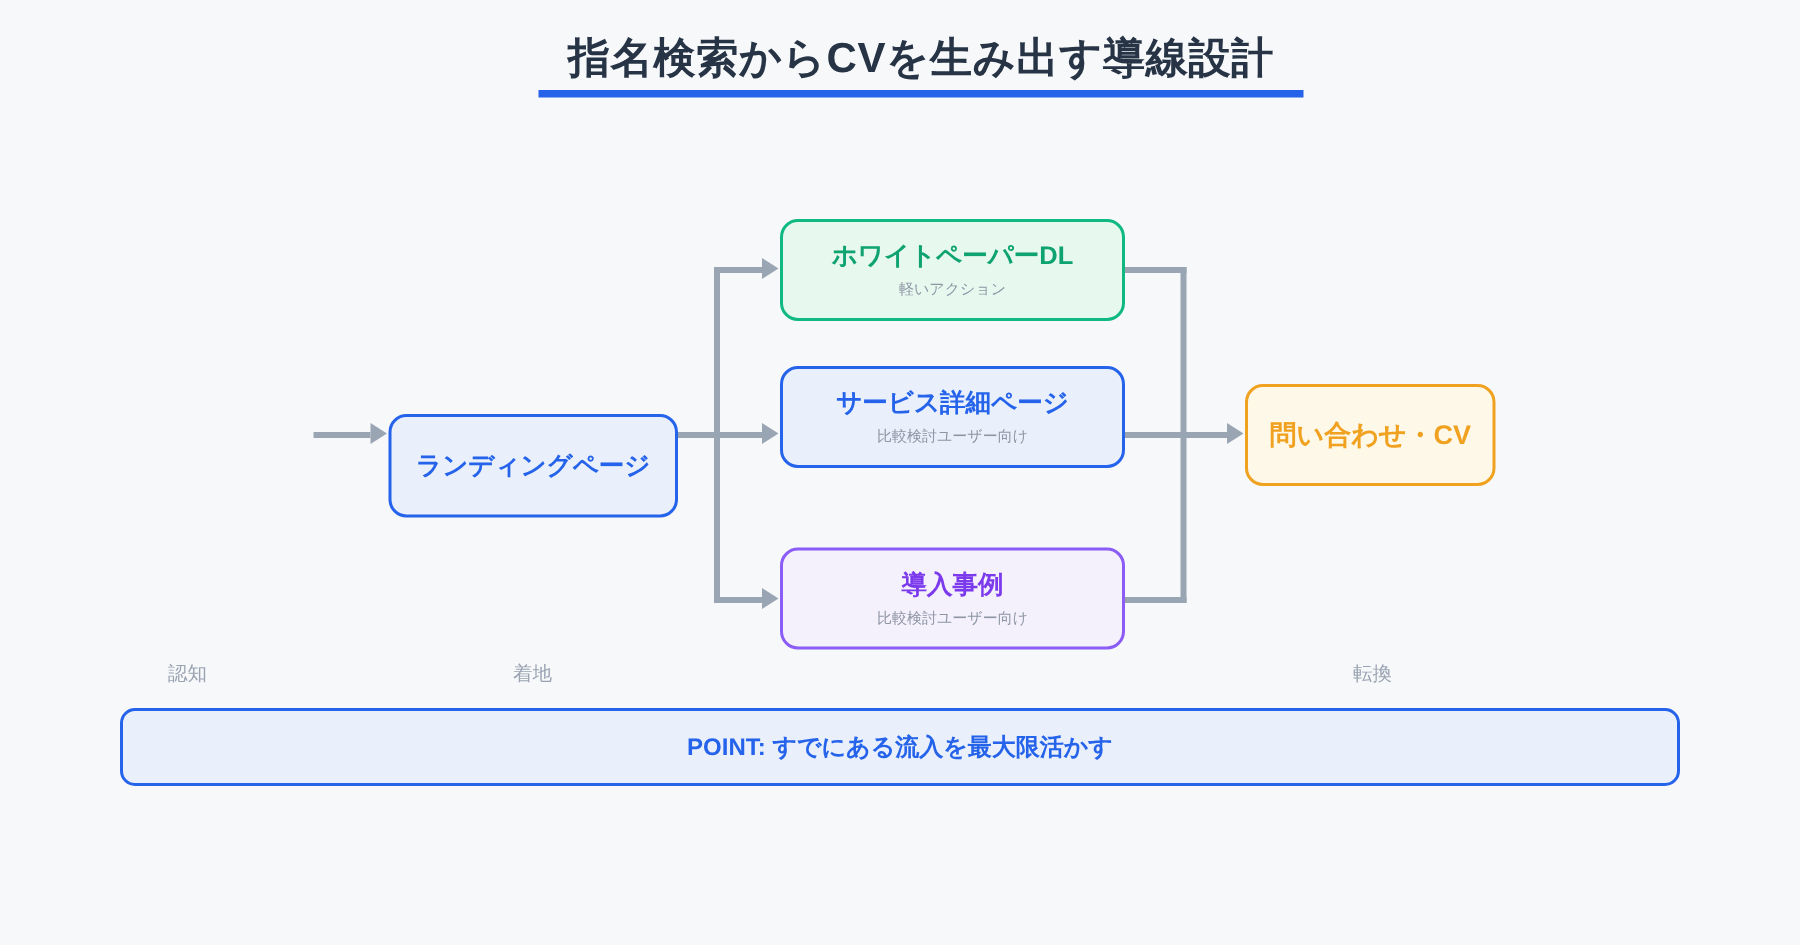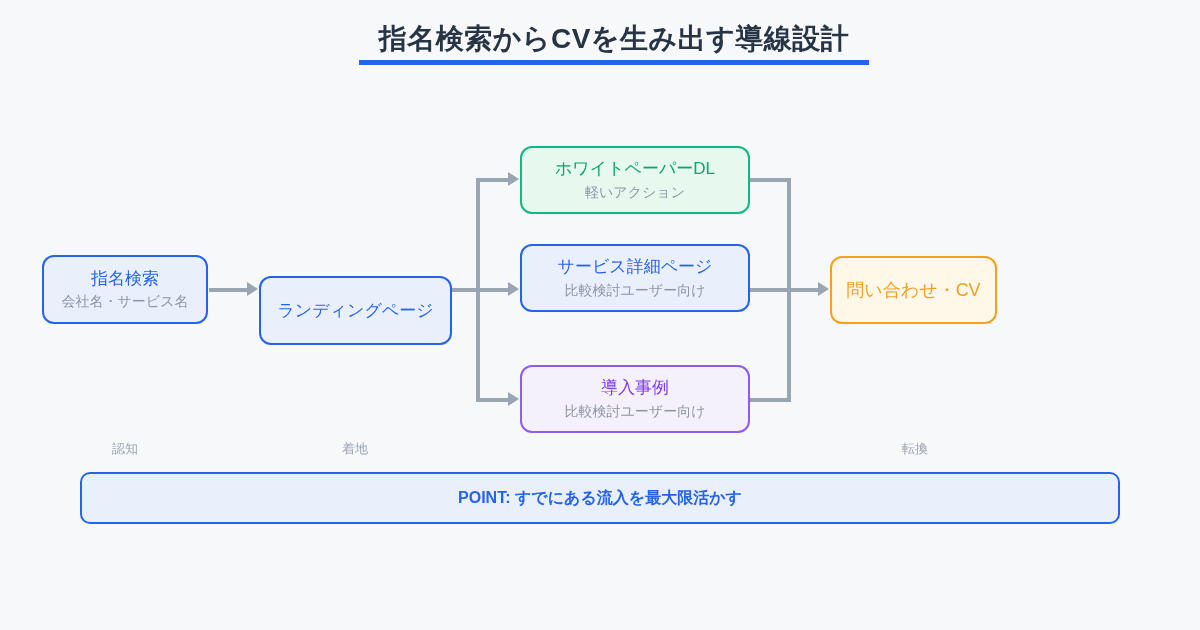--- a/index.html
+++ b/index.html
@@ -41,22 +41,22 @@
   .node {
     position: absolute;
     box-sizing: border-box;
     border-radius: 12px;
     display: flex;
     flex-direction: column;
     align-items: center;
     justify-content: center;
     text-align: center;
   }
-  .node-title { font-size: 17px; font-weight: 400; line-height: 1.25; }
-  .node-sub   { font-size: 14px; margin-top: 4px; color: var(--c-muted, #8d95a4); }
+  .node-title { font-size: 17px; font-weight: 700; line-height: 1.25; }
+  .node-sub   { font-size: 10px; margin-top: 4px; color: var(--c-muted, #8d95a4); }
 
   .node.blue   { border: 2.5px solid var(--c-blue, #2563eb);   background: var(--c-blue-bg, #e9f0fb); }
   .node.blue .node-title   { color: var(--c-blue, #2563eb); }
   .node.green  { border: 2.5px solid var(--c-green, #10b981);  background: var(--c-green-bg, #e7f8ef); }
   .node.green .node-title  { color: var(--c-green-text, #0ea371); }
   .node.purple { border: 2.5px solid var(--c-purple, #8b5cf6); background: var(--c-purple-bg, #f4f0fc); }
   .node.purple .node-title { color: var(--c-purple-text, #7c3aed); }
   .node.orange { border: 2.5px solid var(--c-orange, #f0a11f); background: var(--c-orange-bg, #fdf8e7); }
   .node.orange .node-title { color: var(--c-orange, #f0a11f); font-size: 18px; }
 
@@ -107,24 +107,20 @@
   }
 </style>
 </head>
 <body>
 
 <div class="canvas">
 
   <h1 class="title">指名検索からCVを生み出す導線設計</h1>
   <div class="title-underline"></div>
 
-  <div class="node blue" id="node-shimei" style="left:42px; top:255px; width:166px; height:69px;">
-    <div class="node-title">指名検索</div>
-    <div class="node-sub">会社名・サービス名</div>
-  </div>
 
   <div class="node blue" id="node-lp" style="left:259px; top:255px; width:193px; height:69px;margin-top:21px;">
     <div class="node-title">ランディングページ</div>
   </div>
 
   <div class="node green" id="node-whitepaper" style="left:520px; top:146px; width:230px; height:68px;">
     <div class="node-title">ホワイトペーパーDL</div>
     <div class="node-sub">軽いアクション</div>
   </div>
 

